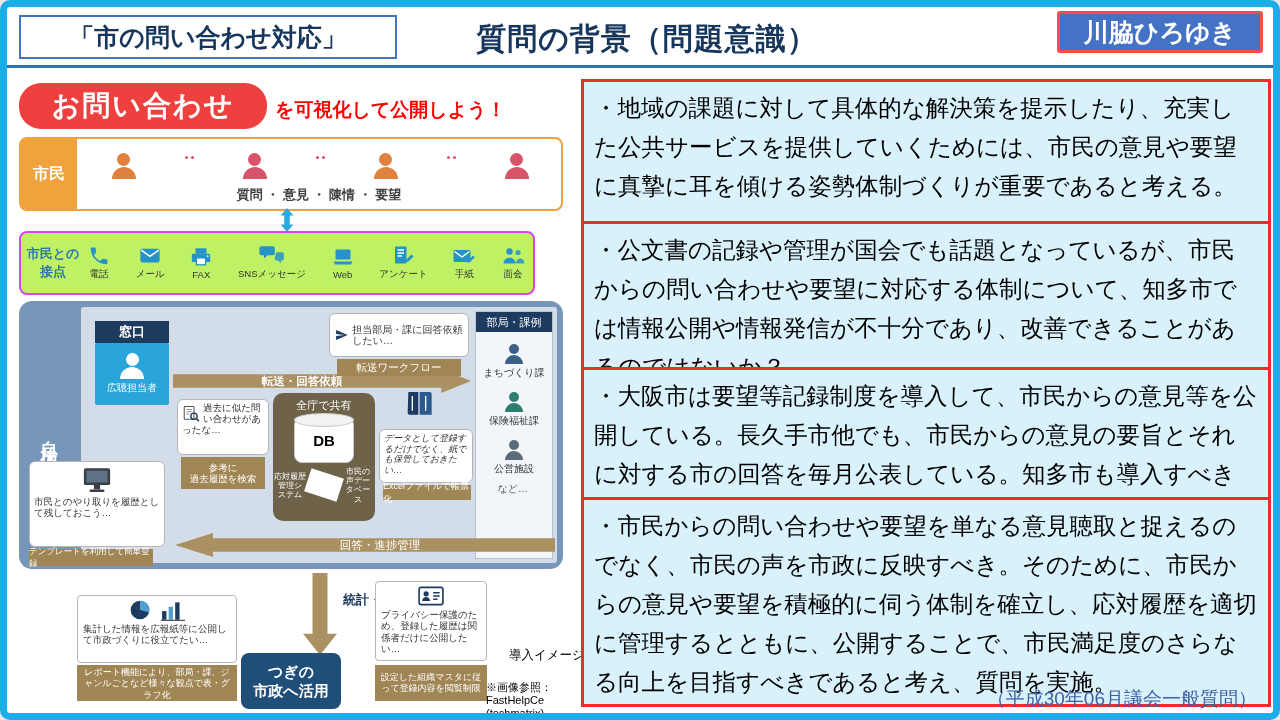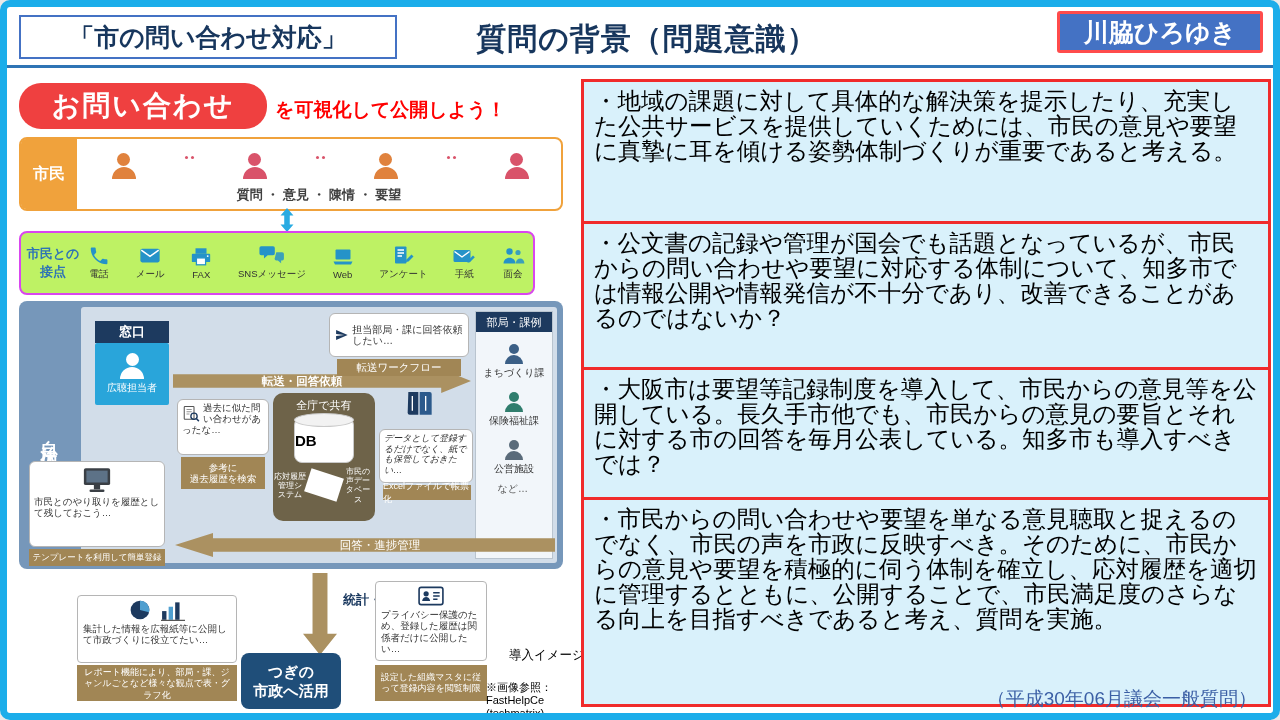--- a/index.html
+++ b/index.html
@@ -47,21 +47,21 @@
 
   .contact-box{left:12px; top:224px; width:516px; height:64px; border:2px solid #d946ef;
     border-radius:8px; box-sizing:border-box; display:flex; background:#bef264;}
   .contact-label{width:64px; color:#2e74b5; font-weight:bold; font-size:13px; text-align:center;
     display:flex; align-items:center; justify-content:center; padding:0 3px; box-sizing:border-box;}
   .channels{flex:1; display:flex; align-items:center; justify-content:space-between; padding:0 8px 0 2px;}
   .channel{display:flex; flex-direction:column; align-items:center; gap:1px;}
   .channel .clabel{font-size:9.5px; color:#333; white-space:nowrap;}
 
   
-  .gov-box{left:12px; top:294px; width:544px; height:268px; background:#7697ba; border-radius:8px;}
+  .gov-box{left:12px; top:294px; width:544px; height:268px; background:#7697ba; border-radius:13px;}
   .gov-label{position:absolute; left:0; top:0; bottom:0; width:60px; color:#fff; font-weight:bold;
     font-size:17px; letter-spacing:6px; writing-mode:vertical-rl; display:flex; align-items:center; justify-content:center;}
   .gov-inner{position:absolute; left:62px; top:6px; right:6px; bottom:6px; background:#d2dde9; border-radius:3px;}
 
   .win-head{left:14px; top:14px; width:74px; height:22px; background:#1d3a5f; color:#fff;
     font-size:13px; font-weight:bold;}
   .win-person{left:14px; top:36px; width:74px; height:62px; background:#29a5da; border-radius:2px;
     display:flex; flex-direction:column; align-items:center; justify-content:center; gap:2px;}
   .win-person .wlabel{font-size:10px; color:#fff;}
 
@@ -82,21 +82,21 @@
   .past-bubble{left:96px; top:92px; width:92px; height:56px; background:#fff; border:1px solid #b5b5b5;
     border-radius:6px; box-sizing:border-box; padding:3px 4px; font-size:9.5px; color:#333; line-height:1.15;}
   .past-bubble svg{float:left; margin:1px 3px 0 0;}
   .past-action{left:100px; top:150px; width:84px; height:32px; background:#a18655; color:#fff;
     font-size:9.5px; text-align:center; line-height:1.2;}
 
   .share-box{left:192px; top:86px; width:102px; height:128px; background:#6e6349; border-radius:10px;
     display:flex; flex-direction:column; align-items:center;}
   .share-title{color:#fff; font-size:11px; margin-top:5px;}
   .db-cyl{position:relative; width:58px; height:44px; background:#fff; border:1px solid #c9c9c9;
-    border-radius:8px; margin-top:4px; display:flex; align-items:center; 
+    border-radius:8px; margin-top:4px; display:flex; align-items:center; justify-content:center;
     font-size:15px; font-weight:bold; color:#000;}
   .db-cyl::before{content:""; position:absolute; top:-5px; left:-1px; width:58px; height:12px;
     border-radius:50%; background:#f2f2f2; border:1px solid #c9c9c9;}
   .db-text{position:relative; z-index:2;}
   .sys-labels{display:flex; width:100%; margin-top:4px; align-items:center;}
   .sys-labels span{flex:1; color:#fff; font-size:8px; text-align:center; line-height:1.15; padding:0 1px;}
   .sys-div{width:1px; height:24px; background:#fff; transform:rotate(18deg);}
 
   .book-icon-wrap{left:322px; top:80px;}
   .data-bubble{left:298px; top:122px; width:94px; height:54px; background:#fff; border:1px solid #b5b5b5;
@@ -104,21 +104,21 @@
   .data-action{left:302px; top:178px; width:88px; height:15px; background:#a18655; color:#fff; font-size:9px;}
 
   .answer-arrow{left:94px; top:226px; width:380px; height:24px; background:#ab9161;
     clip-path:polygon(100% 22%,10% 22%,10% 0,0 50%,10% 100%,10% 78%,100% 78%);
     color:#fff; font-size:11.5px; font-weight:normal; display:flex; align-items:center; justify-content:center; padding-left:30px; box-sizing:border-box;}
 
   
   .history-box{left:22px; top:454px; width:136px; height:86px; background:#fff; border:1px solid #b5b5b5;
     border-radius:6px; box-sizing:border-box; display:flex; flex-direction:column; align-items:center;
     padding:4px; gap:2px; font-size:9.5px; color:#333; text-align:left; line-height:1.2; z-index:4;}
-  .history-action{left:22px; top:542px; width:136px; height:17px; background:#a18655; color:#fff; font-size:8.5px; z-index:4;}
+  .history-action{left:22px; top:542px; width:124px; height:17px; background:#a18655; color:#fff; font-size:8.5px; z-index:4;}
 
   
   .stats-arrow{left:296px; top:566px; width:34px; height:82px; background:#ab9161;
     clip-path:polygon(28% 0,72% 0,72% 74%,100% 74%,50% 100%,0 74%,28% 74%);}
   .stats-label{left:336px; top:584px; font-size:13px; font-weight:bold; color:#17365d;}
 
   .report-box{left:70px; top:588px; width:160px; height:68px; background:#fff; border:1px solid #b5b5b5;
     border-radius:4px; box-sizing:border-box; padding:3px 5px; font-size:9.5px; color:#333; line-height:1.2;}
   .report-icons{display:flex; gap:10px; justify-content:center; margin-bottom:2px;}
   .report-action{left:70px; top:658px; width:160px; height:36px; background:#a18655; color:#fff;
@@ -133,21 +133,21 @@
   .privacy-action{left:368px; top:658px; width:112px; height:36px; background:#a18655; color:#fff;
     font-size:9px; text-align:center; line-height:1.25; padding:2px 3px; box-sizing:border-box;}
 
   .intro-label{left:502px; top:640px; font-size:12.5px; color:#000;}
   .credit{left:479px; top:674px; font-size:11px; line-height:13px; color:#000;}
 
   
   .points-panel{left:574px; top:72px; width:690px; height:628px; border:3px solid #f02b2b;
     box-sizing:border-box; background:#fff; display:flex; flex-direction:column;}
   .point{background:#d9f1fb; border-bottom:3px solid #f02b2b; padding:7px 10px 3px 10px;
-    font-size:23.5px; line-height:25px; color:#000; box-sizing:border-box; overflow:hidden;}
+    font-size:23.5px; line-height:39px; color:#000; box-sizing:border-box; overflow:hidden;}
   .point:last-child{border-bottom:none; flex:1;}
   .p1{height:142px;} .p2{height:146px;} .p3{height:130px;}
 
   .footer{right:16px; bottom:1px; font-size:19px; color:#3b5fa5; z-index:6;}
 </style>
 </head>
 <body>
 
 <div class="slide">
 

